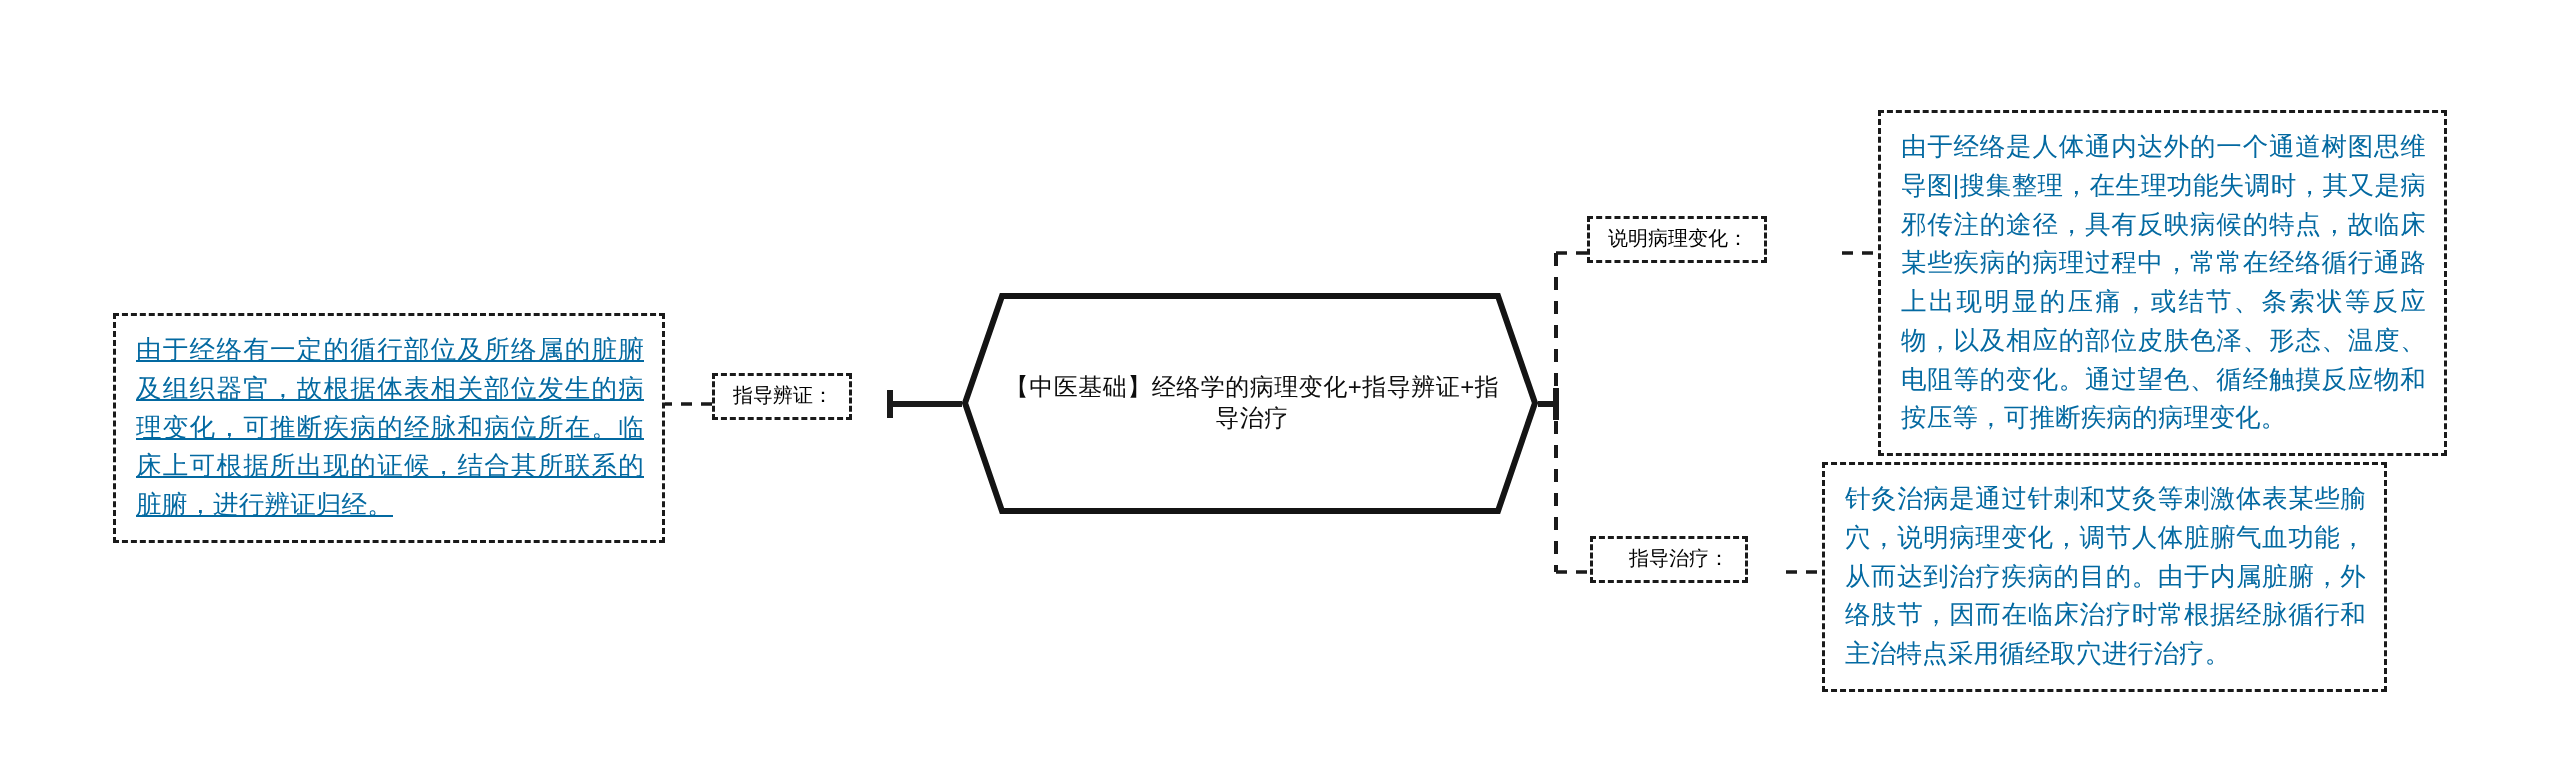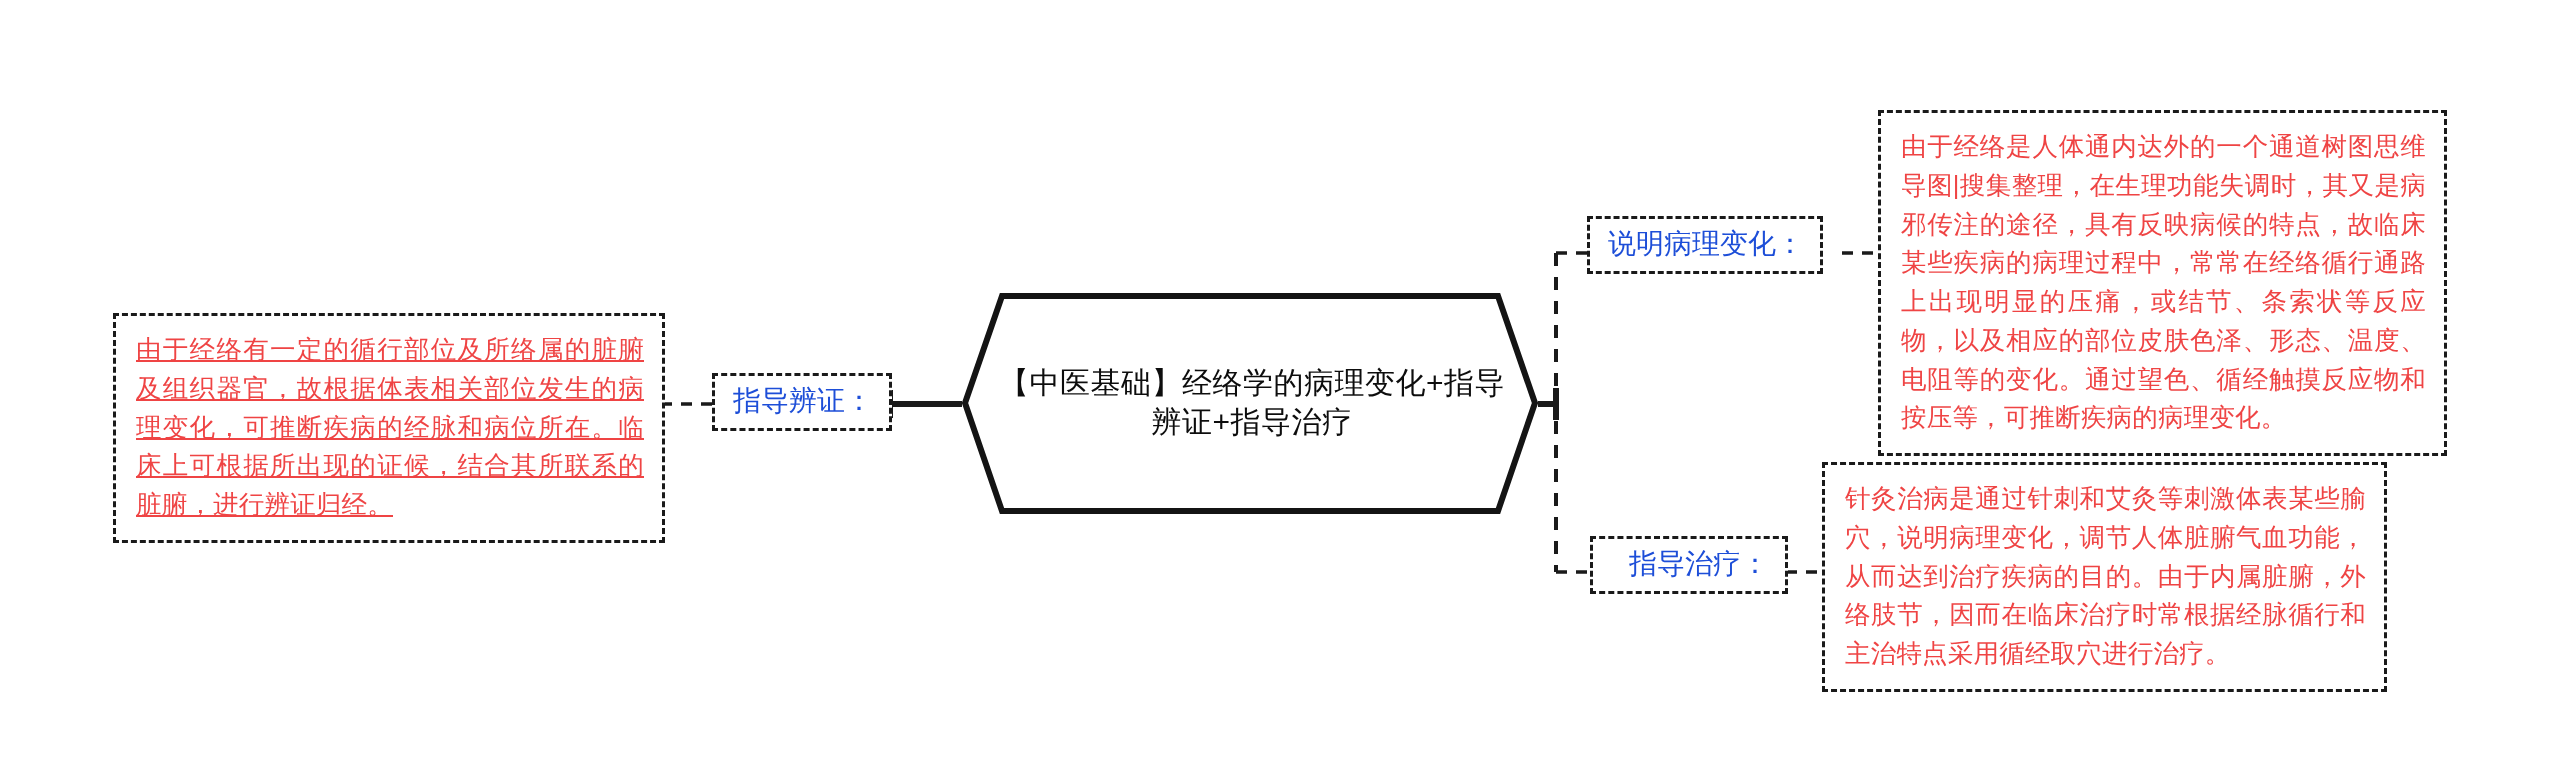--- a/index.html
+++ b/index.html
@@ -28,53 +28,53 @@
   .card {
     position: absolute;
     border: 3px dashed #1a1a1a;
     background: #ffffff;
     padding: 14px 18px 16px 20px;
     line-height: 1.52;
     font-size: 25.5px;
     letter-spacing: 0.2px;
     text-align: justify;
     text-justify: inter-character;
-    color: #ef4444;
+    color: #0369a1;
   }
 
   
   .label-node {
     position: absolute;
     border: 3px dashed #1a1a1a;
     background: #ffffff;
     display: flex;
     align-items: flex-start;
     justify-content: flex-start;
     padding: 6px 16px 8px 18px;
-    font-size: 28px;
+    font-size: 20px;
     white-space: nowrap;
-    color: #1d4ed8;
+    color: #000000;
   }
 
   
   #root-node {
     position: absolute;
     left: 962px; top: 293px;
     width: 576px; height: 221px;
   }
   #root-node .hexshape {
     position: absolute; inset: 0;
     width: 100%; height: 100%;
   }
   #root-node .hextext {
     position: absolute;
     left: 34px; right: 30px; top: 0; bottom: 0;
     display: flex; align-items: center; justify-content: center;
     text-align: center;
-    font-size: 30px;
+    font-size: 24px;
     line-height: 1.28;
     letter-spacing: 0.5px;
     color: #0d0d0d;
     padding-bottom: 2px;
   }
 
   
   #card-bianzheng { left: 113px;  top: 313px;  width: 552px; text-decoration: underline; }
   #card-bingli    { left: 1878px; top: 110px;  width: 569px; }
   #card-zhiliao   { left: 1822px; top: 462px;  width: 565px; }

